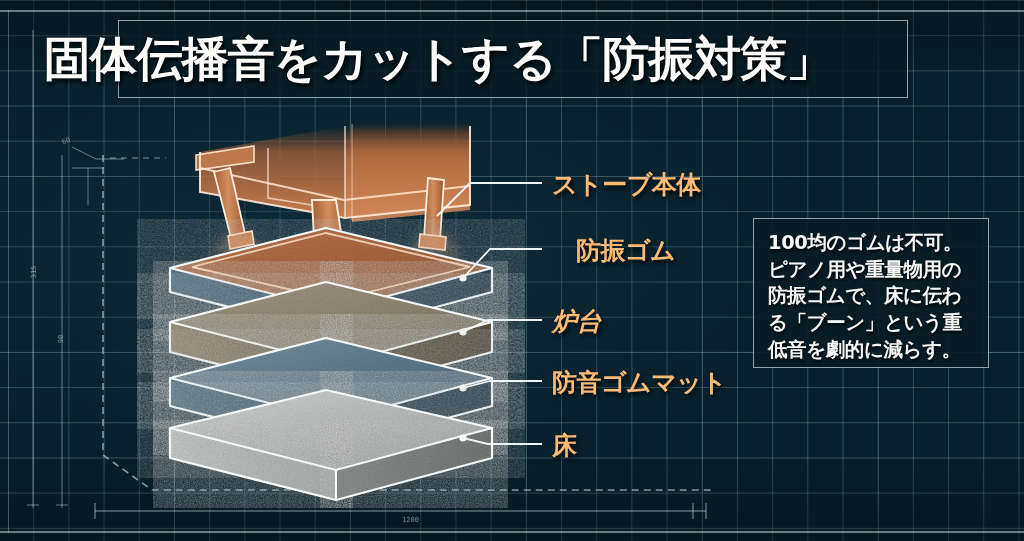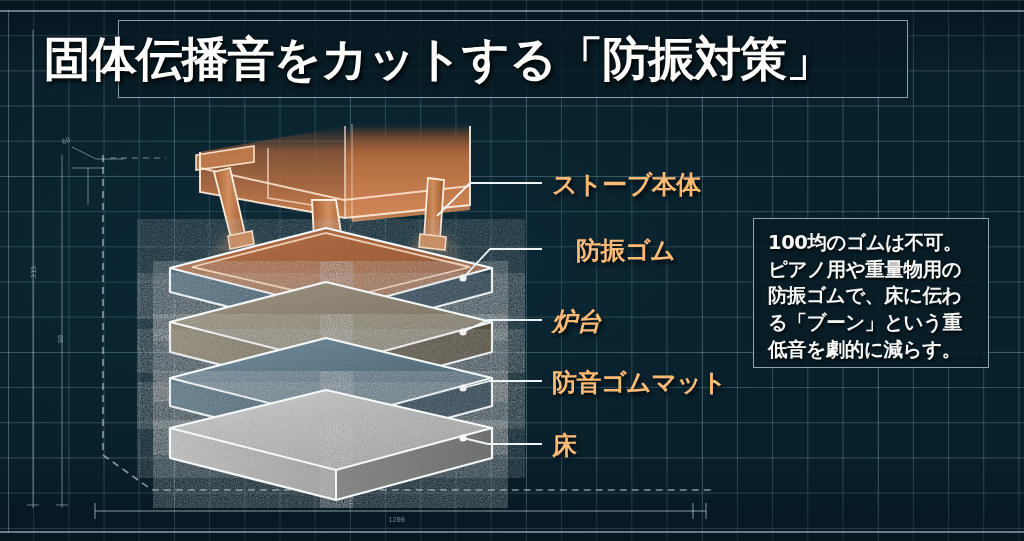--- a/index.html
+++ b/index.html
@@ -154,21 +154,21 @@
       <line x1="95" y1="511" x2="706" y2="511" stroke="rgba(206,224,232,.65)"></line>
       <line x1="95" y1="503" x2="95" y2="519" stroke="rgba(206,224,232,.65)"></line>
       <line x1="693" y1="503" x2="693" y2="519" stroke="rgba(206,224,232,.65)"></line>
       <line x1="706" y1="503" x2="706" y2="519" stroke="rgba(206,224,232,.65)"></line>
     </g>
   </svg>
 
   <div class="anno" style="left:62px;  top:137px; transform:rotate(-18deg);">60</div>
   <div class="anno" style="left:28px;  top:268px; transform:rotate(-90deg);">315</div>
   <div class="anno" style="left:57px;  top:335px; transform:rotate(-90deg);">90</div>
-  <div class="anno" style="left:388px; top:516px;">1200</div>
+  <div class="anno" style="left:402px; top:516px;">1200</div>
 
   <svg class="layer" viewBox="0 0 1024 541">
     <defs>
 
       <linearGradient id="g-stove" x1="0" y1="0" x2="0" y2="1">
         <stop offset="0" stop-color="#8d5331" stop-opacity="0"></stop>
         <stop offset=".28" stop-color="#a9613a" stop-opacity=".75"></stop>
         <stop offset="1" stop-color="#c97f4d" stop-opacity="1"></stop>
       </linearGradient>
       <linearGradient id="g-stove-front" x1="0" y1="0" x2="0" y2="1">

